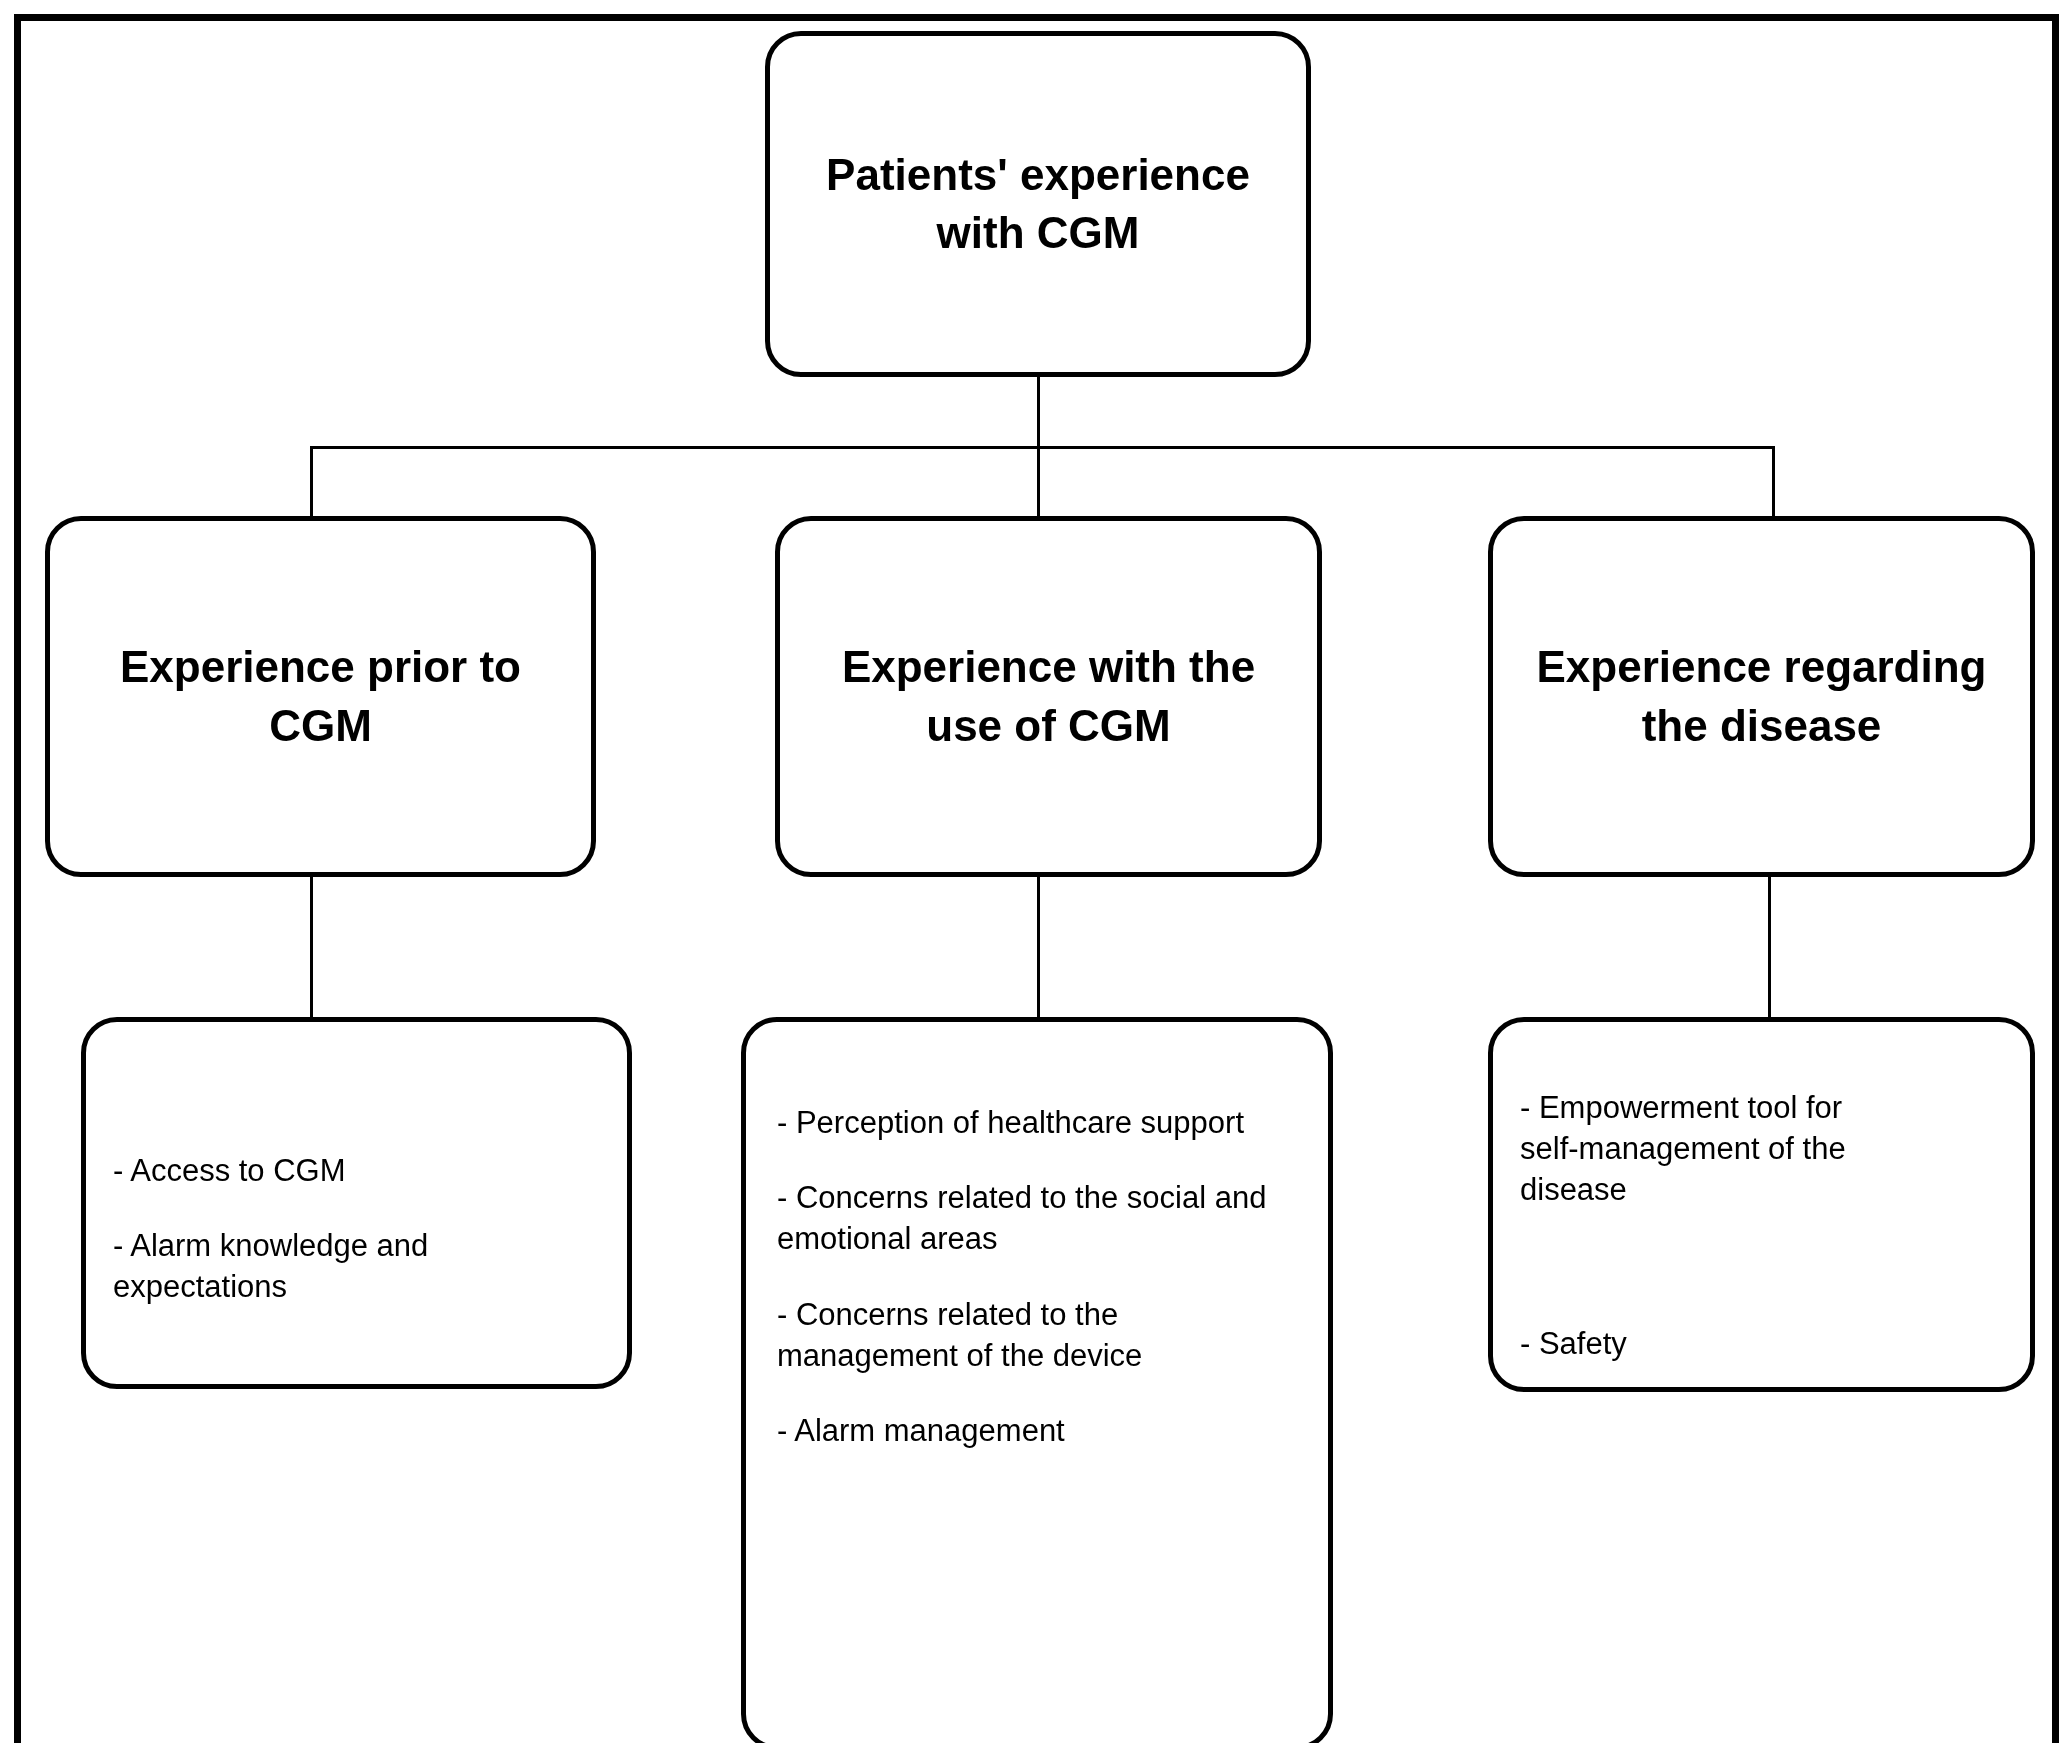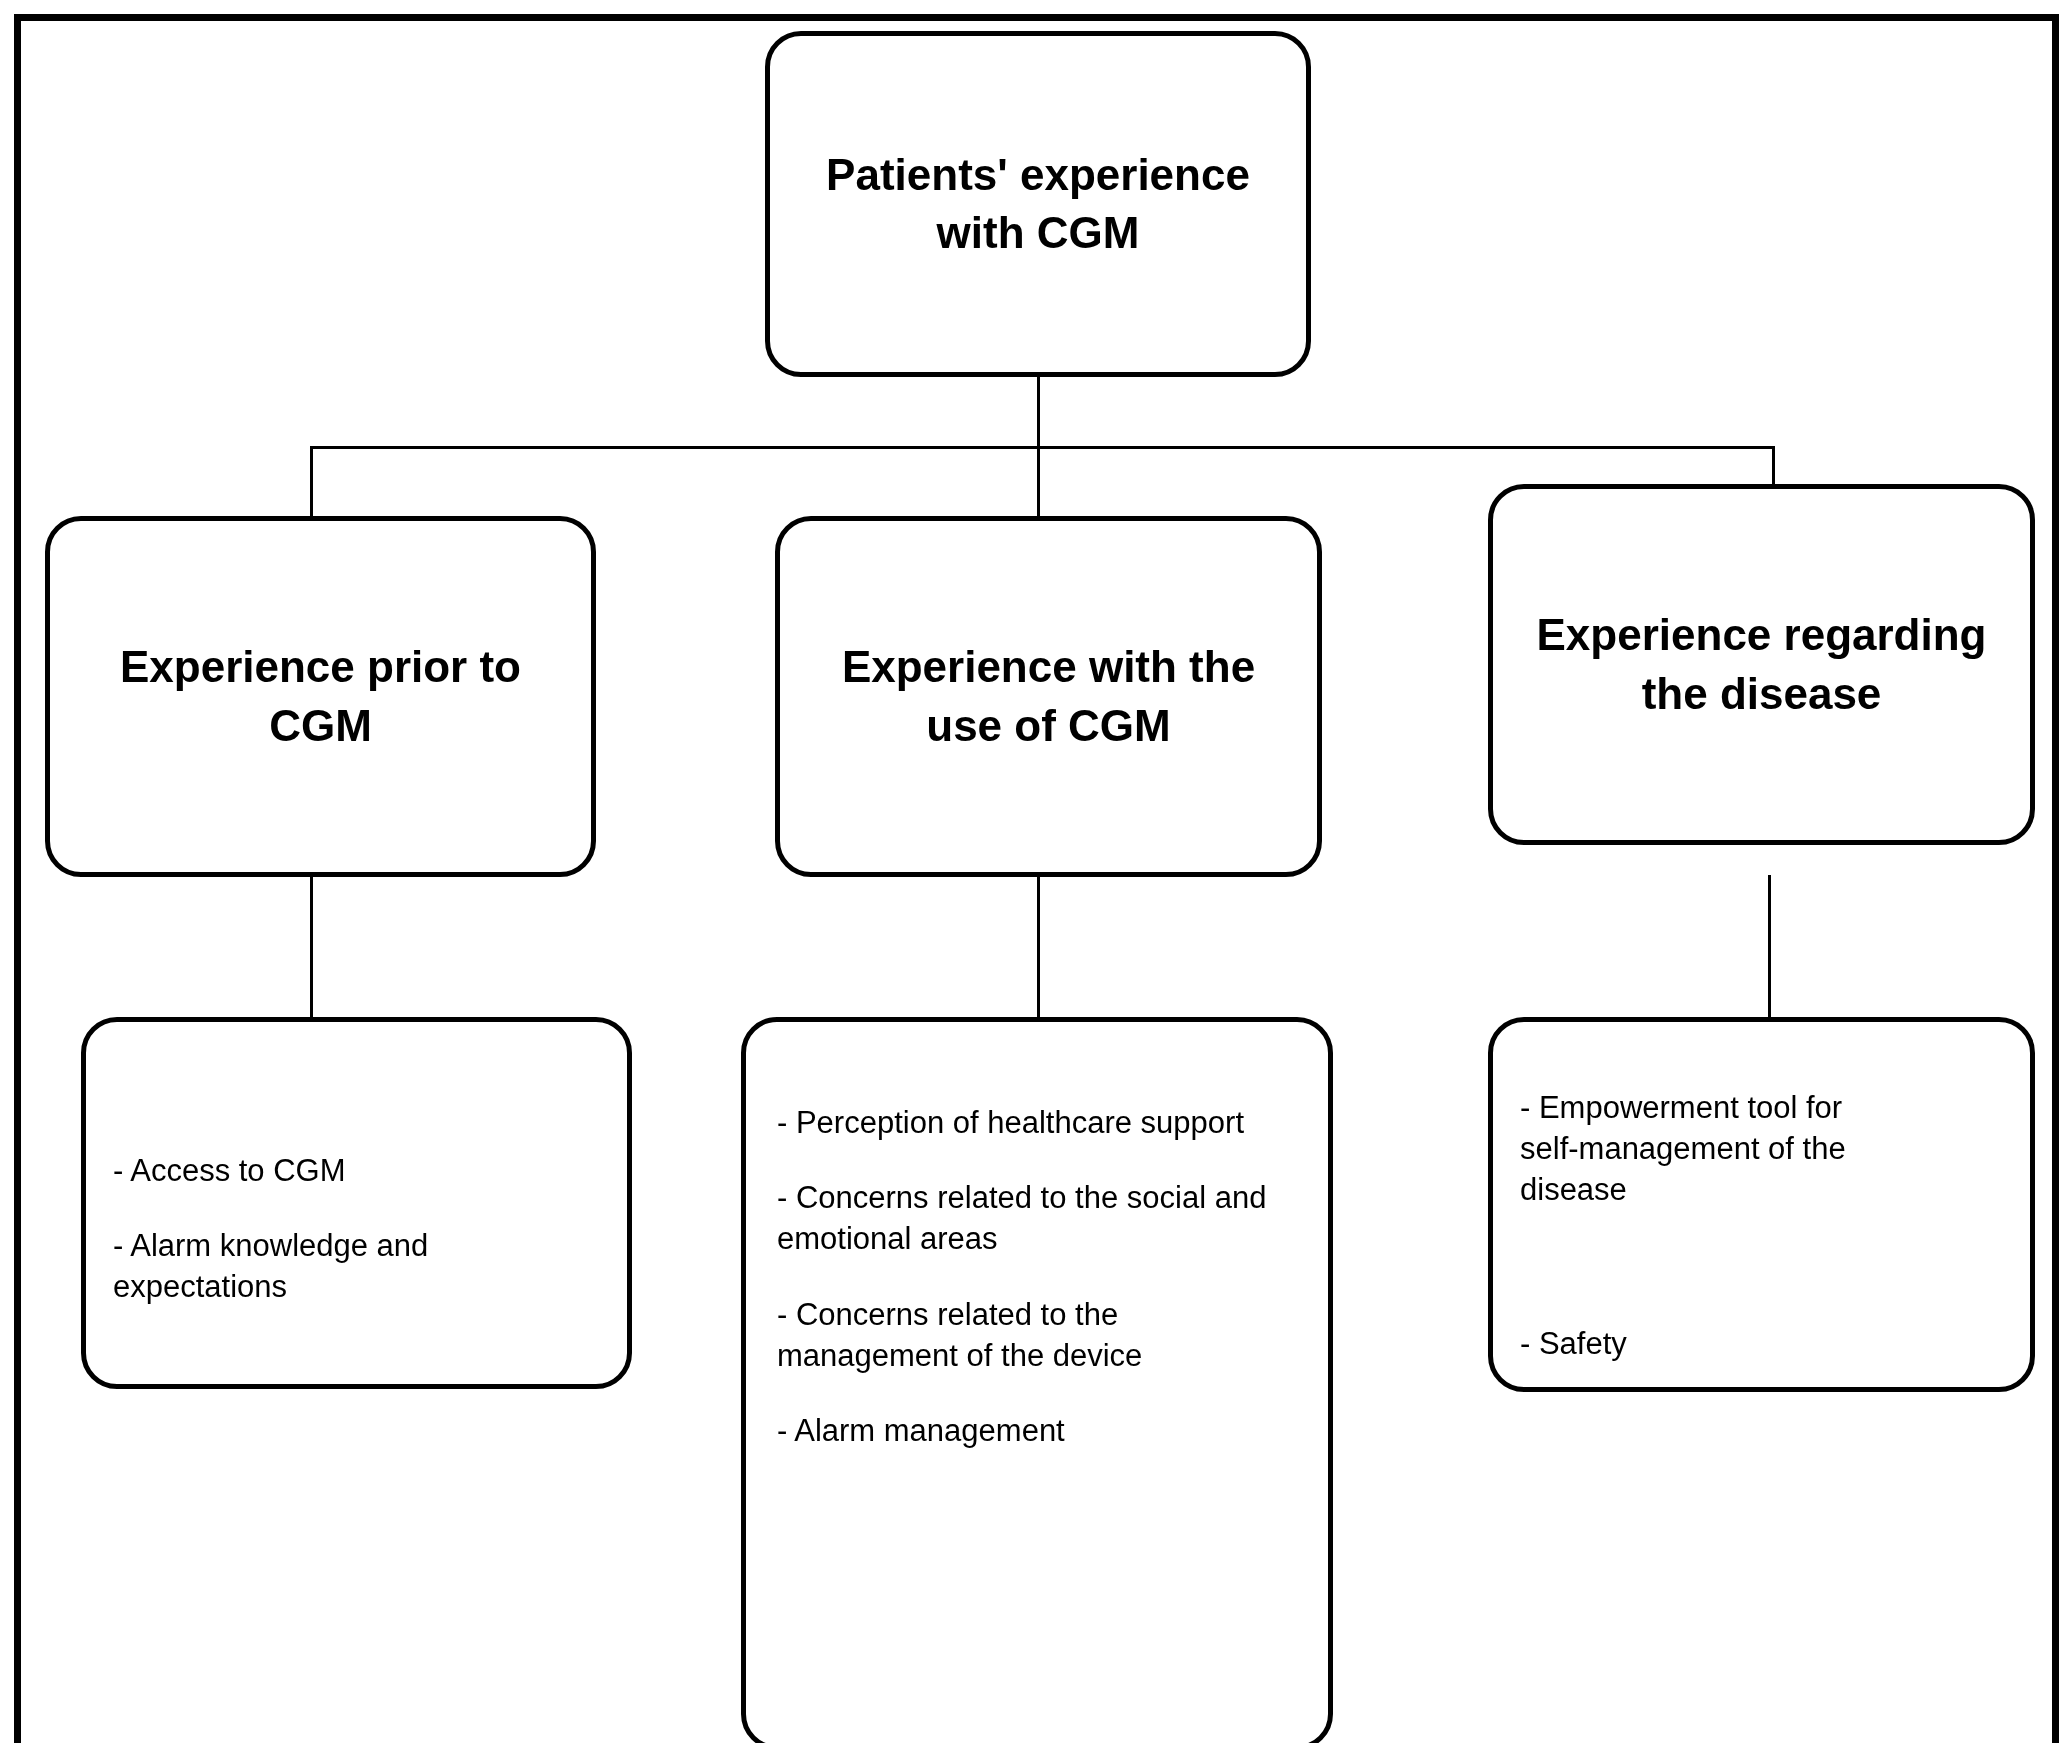--- a/index.html
+++ b/index.html
@@ -76,21 +76,21 @@
   </div>
 
   <div class="box header" style="left:45px; top:516px; width:551px; height:361px">
     <span>Experience prior to CGM</span>
   </div>
 
   <div class="box header" style="left:775px; top:516px; width:547px; height:361px">
     <span>Experience with the use of CGM</span>
   </div>
 
-  <div class="box header" style="left:1488px; top:484px; width:547px; height:361px">
+  <div class="box header" style="left:1488px; top:516px; width:547px; height:361px">
     <span>Experience regarding the disease</span>
   </div>
 
   <div class="box list" id="leaf-prior" style="left:38px; top:1017px; width:551px; height:372px">
     <p>- Access to CGM</p>
     <p>- Alarm knowledge and expectations</p>
   </div>
 
   <div class="box list" id="leaf-use" style="left:741px; top:1017px; width:592px; height:733px">
     <p>- Perception of healthcare support</p>

